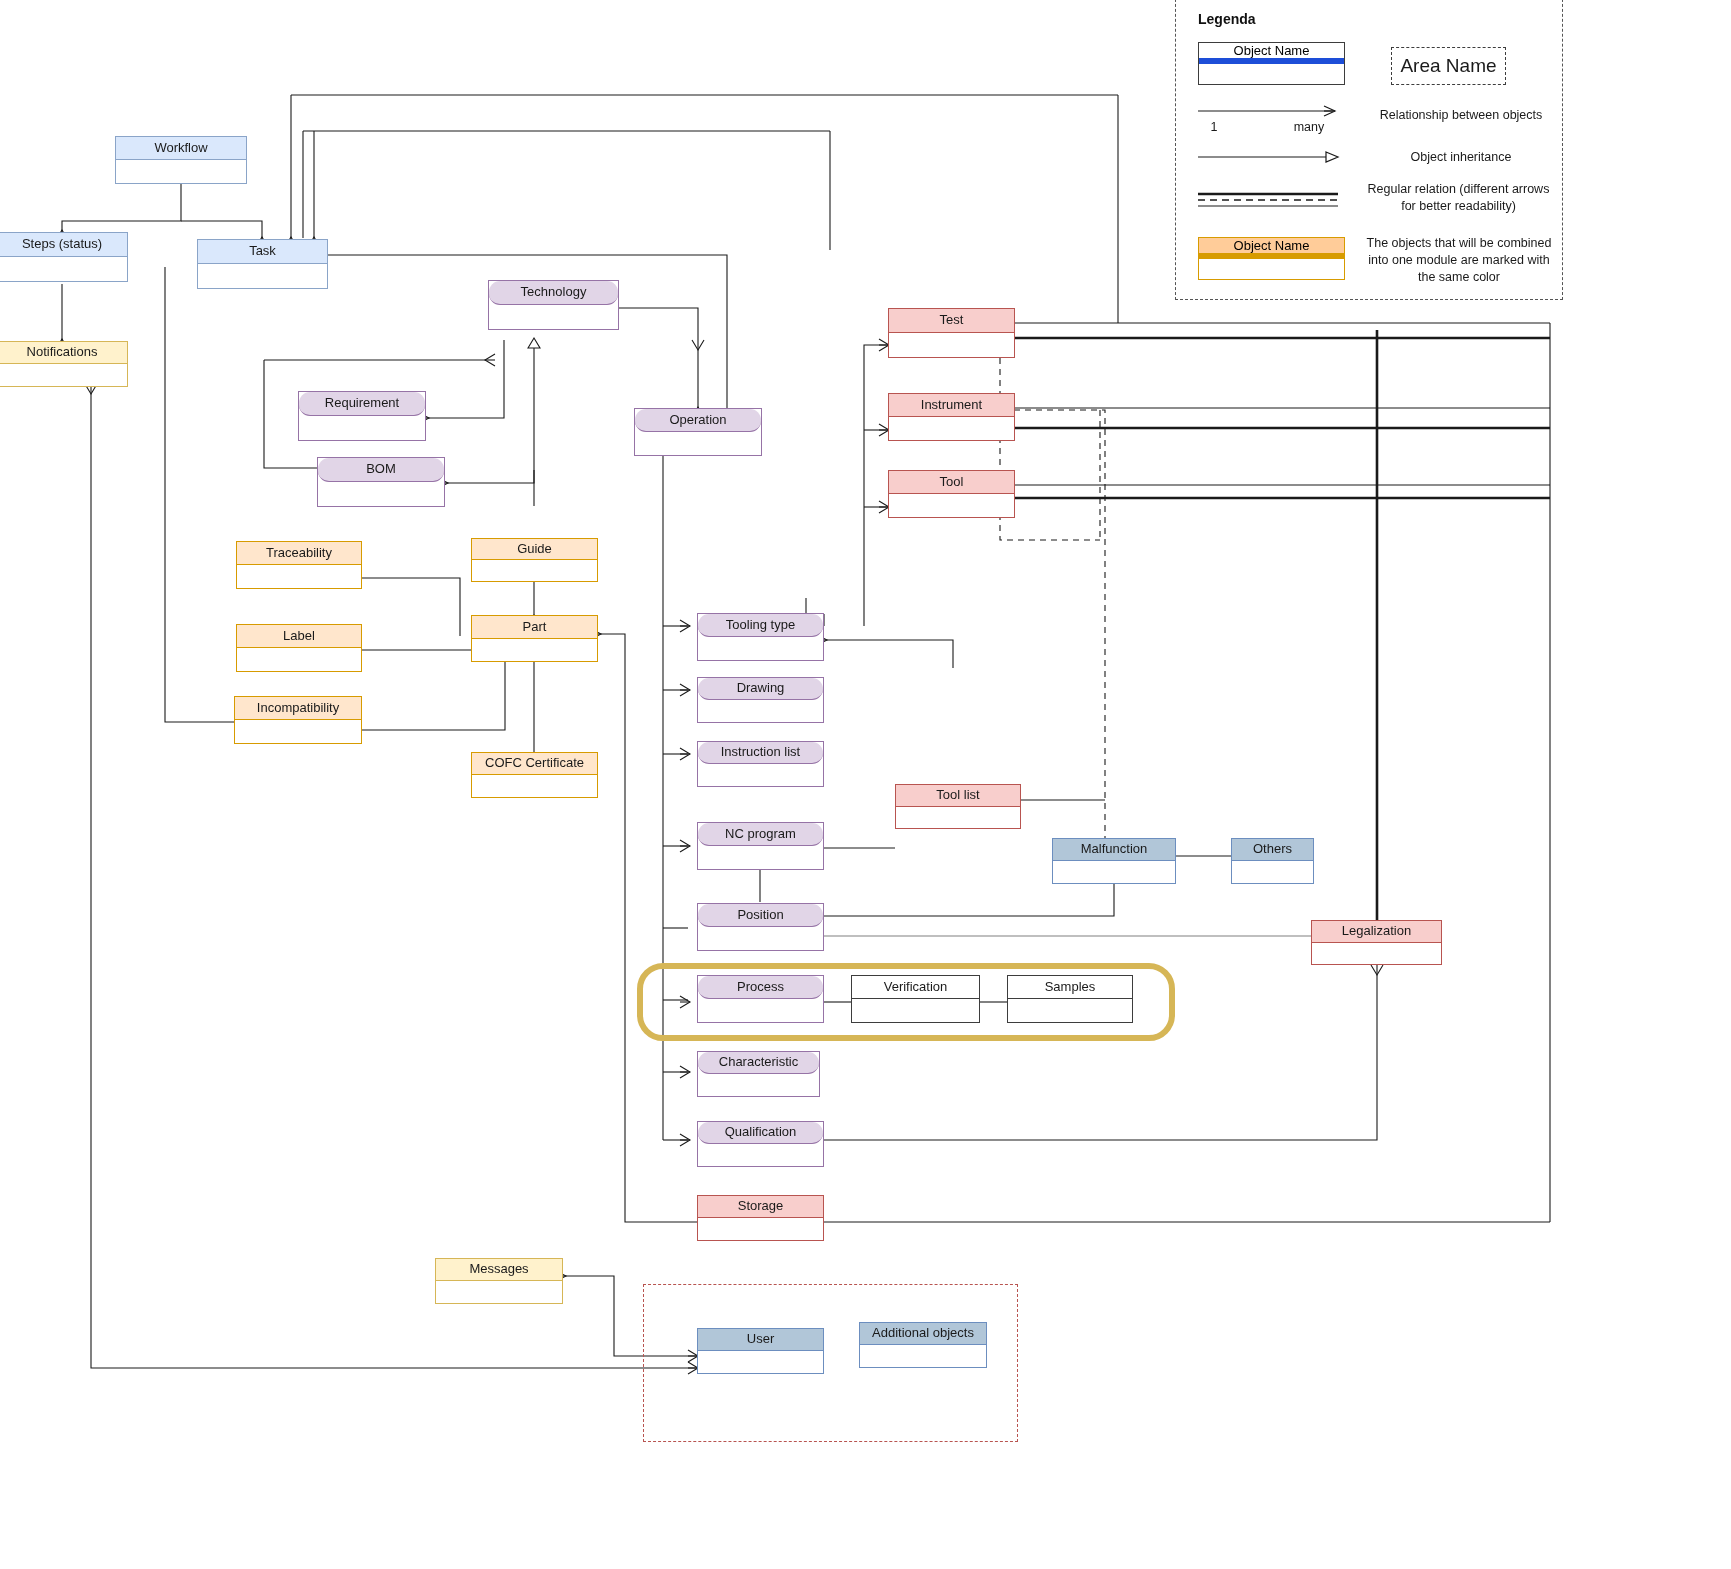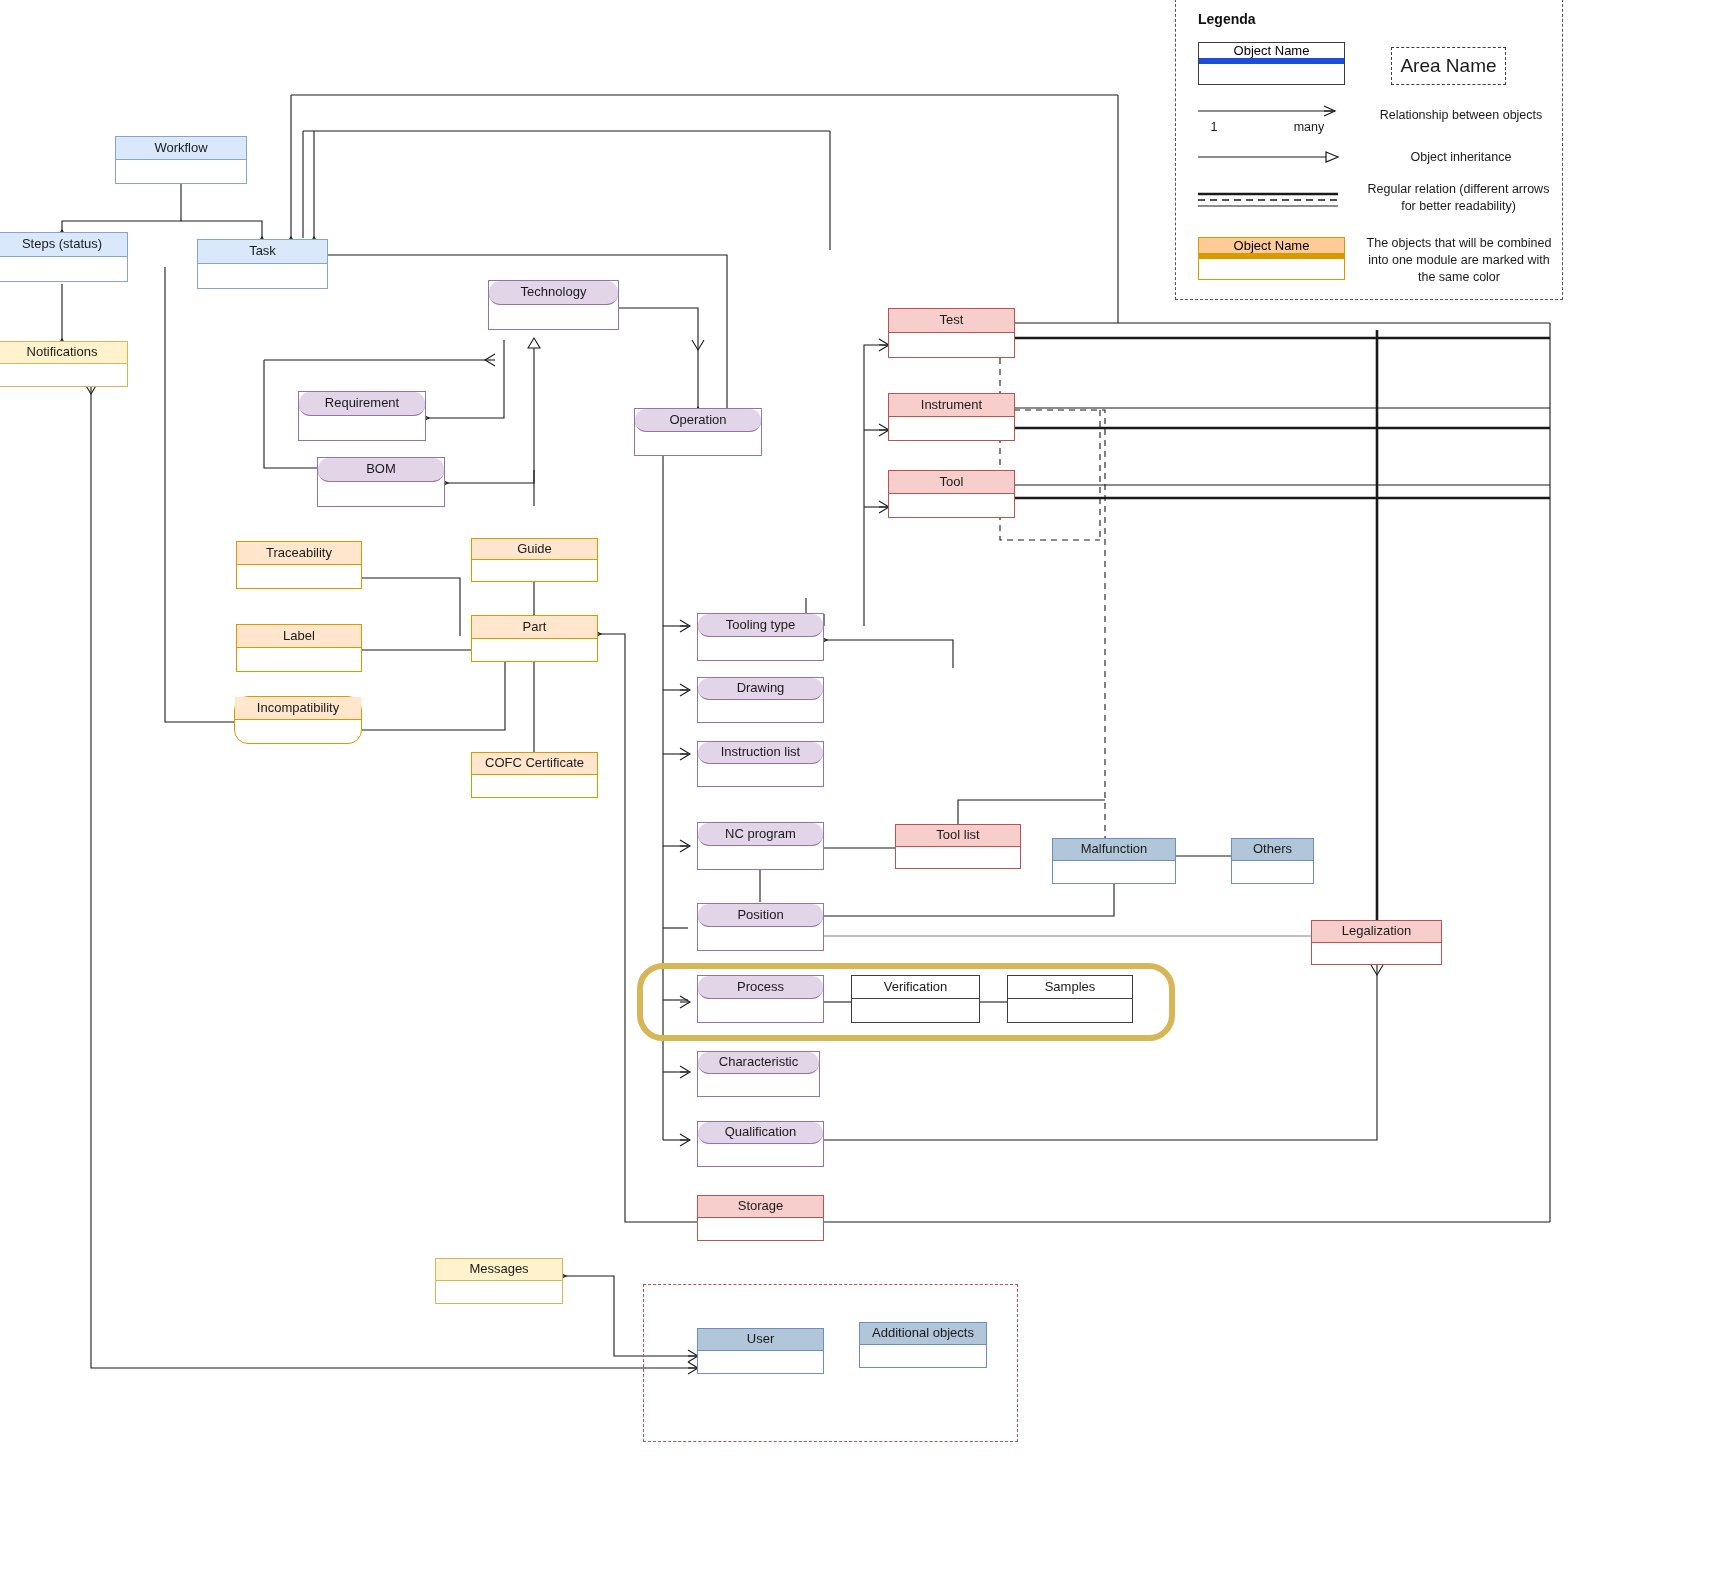--- a/index.html
+++ b/index.html
@@ -275,21 +275,21 @@
   <div class="obj c-orange" style="left:236px;top:541px;width:126px;height:48px;">
     <div class="hdr">Traceability</div>
       <div class="body"></div>
   </div>
 
   <div class="obj c-orange" style="left:236px;top:624px;width:126px;height:48px;">
     <div class="hdr">Label</div>
       <div class="body"></div>
   </div>
 
-  <div class="obj c-orange" style="left:234px;top:696px;width:128px;height:48px;border-radius:14px;">
+  <div class="obj c-orange" style="left:234px;top:696px;width:128px;height:48px;">
     <div class="hdr">Incompatibility</div>
       <div class="body"></div>
   </div>
 
   <div class="obj c-orange" style="left:471px;top:615px;width:127px;height:47px;">
     <div class="hdr">Part</div>
       <div class="body"></div>
   </div>
 
   <div class="obj c-orange" style="left:471px;top:752px;width:127px;height:46px;">
@@ -325,21 +325,21 @@
   <div class="obj c-purple" style="left:697px;top:741px;width:127px;height:46px;">
     <div class="hdr">Instruction list</div>
       <div class="body"></div>
   </div>
 
   <div class="obj c-purple" style="left:697px;top:822px;width:127px;height:48px;">
     <div class="hdr">NC program</div>
       <div class="body"></div>
   </div>
 
-  <div class="obj c-red" style="left:895px;top:824px;width:126px;height:45px;">
+  <div class="obj c-red" style="left:895px;top:784px;width:126px;height:45px;">
     <div class="hdr">Tool list</div>
       <div class="body"></div>
   </div>
 
   <div class="obj c-steel" style="left:1052px;top:838px;width:124px;height:46px;">
     <div class="hdr">Malfunction</div>
       <div class="body"></div>
   </div>
 
   <div class="obj c-steel" style="left:1231px;top:838px;width:83px;height:46px;">

